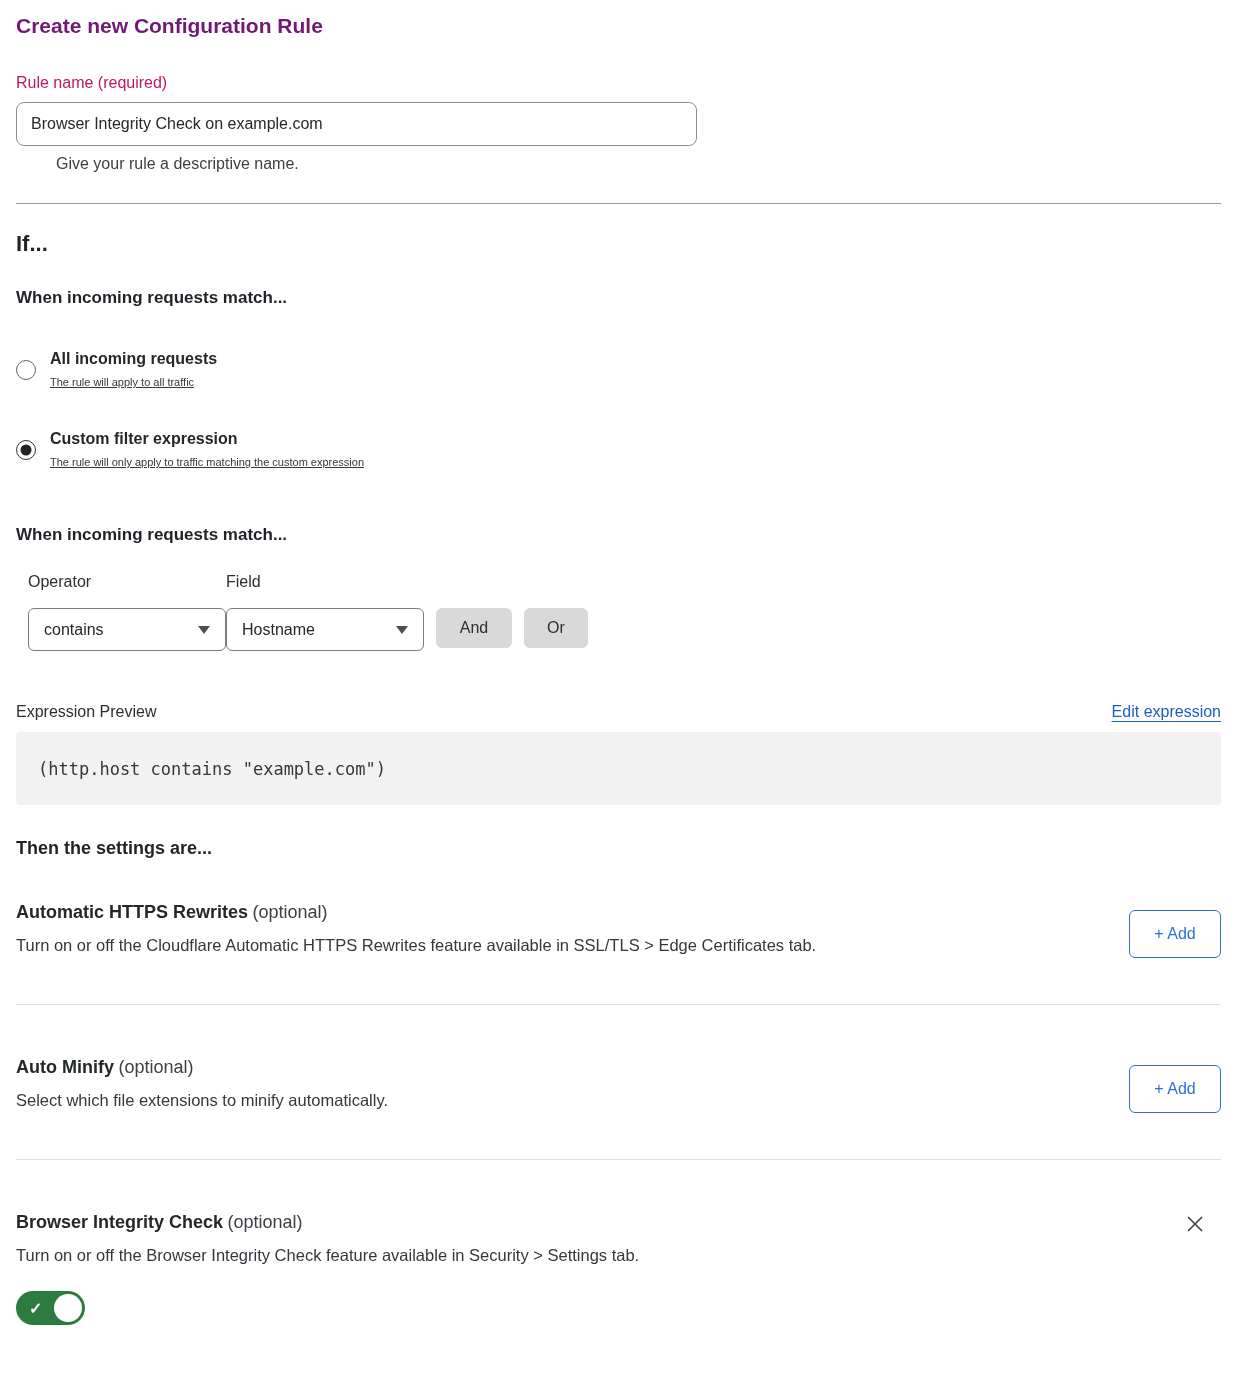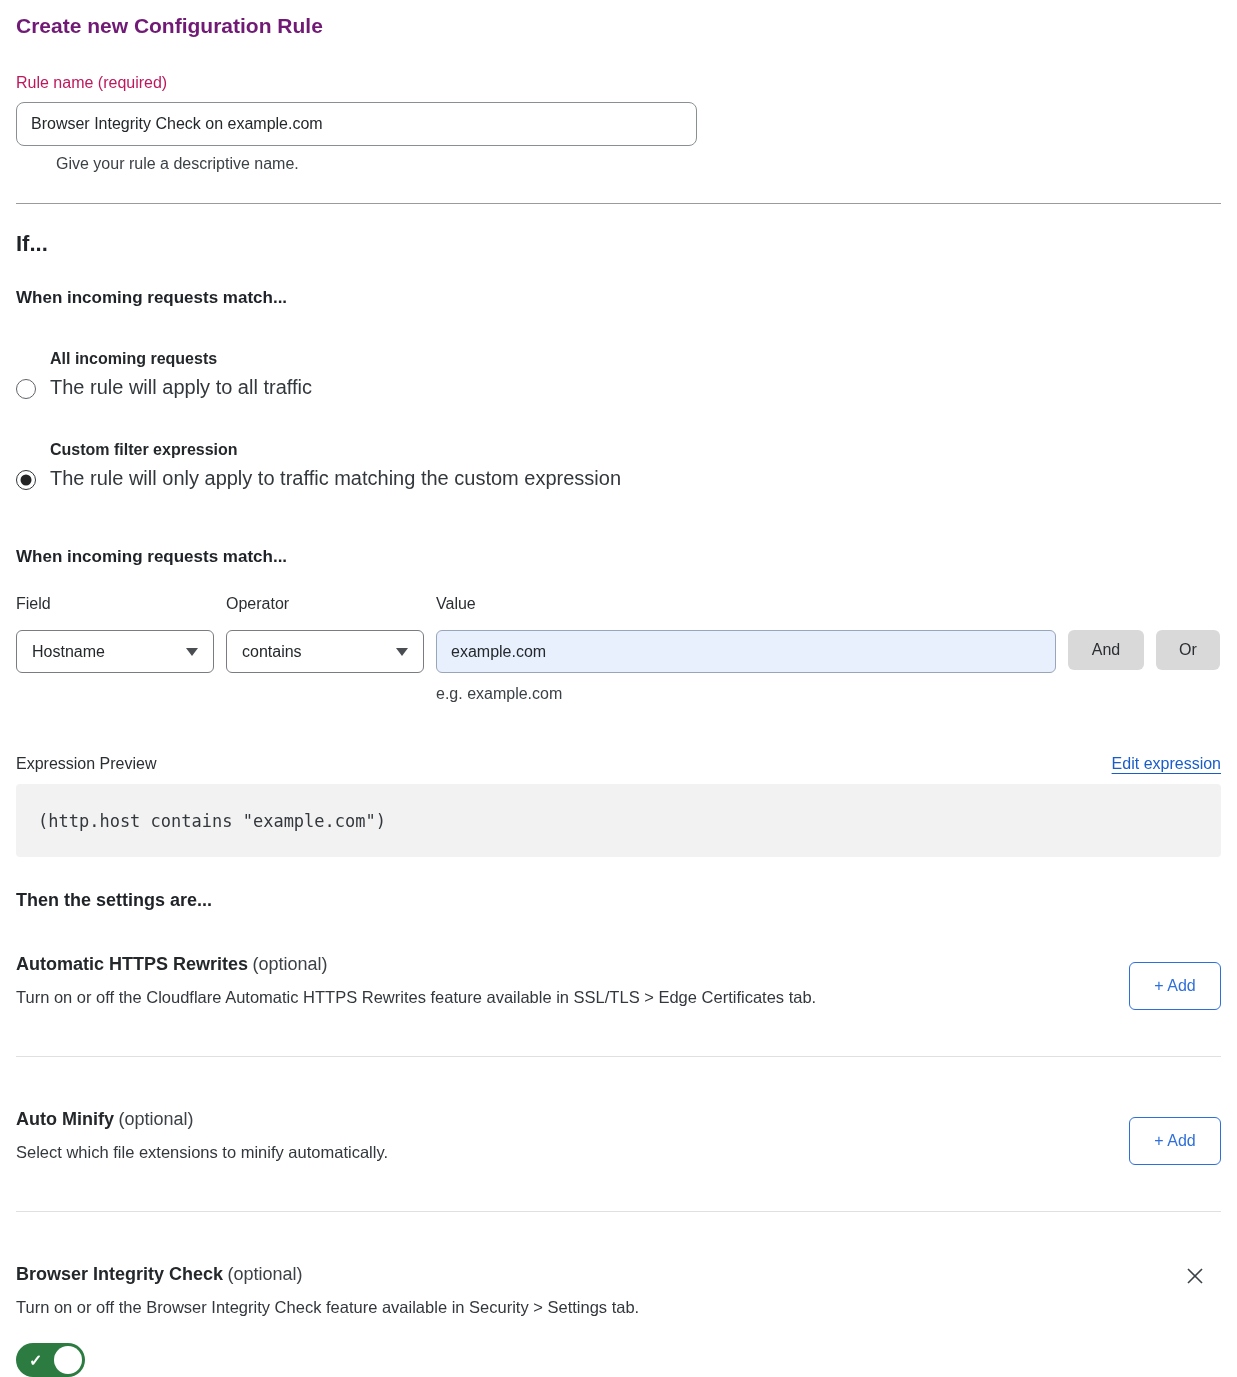--- a/index.html
+++ b/index.html
@@ -53,21 +53,21 @@
     color: #1f2328;
   }
   .match-heading {
     margin-top: 31px;
     font-size: 17px;
     font-weight: 700;
     color: #1f2328;
   }
   .radio-option {
     display: flex;
-    align-items: flex-end;
+    align-items: center;
     gap: 14px;
     margin-top: 42px;
     cursor: pointer;
   }
   .radio-circle {
     flex: 0 0 auto;
     width: 20px;
     height: 20px;
     border: 1.5px solid #5f6368;
     border-radius: 50%;
@@ -80,21 +80,21 @@
     content: "";
     position: absolute;
     left: 50%; top: 50%;
     width: 11px; height: 11px;
     transform: translate(-50%, -50%);
     border-radius: 50%;
     background: #232323;
   }
   .radio-texts { display: flex; flex-direction: column; gap: 8px; }
   .radio-label { font-size: 16px; font-weight: 700; color: #24282b; }
-  .radio-desc { font-size: 20px; color: #33383d; }
+  .radio-desc { font-size: 11px; color: #33383d; text-decoration: underline; }
   .match-heading.second { margin-top: 57px; }
 
   .builder-row {
     margin-top: 28px;
     display: flex;
     align-items: flex-start;
   }
   .builder-col { display: flex; flex-direction: column; }
   .builder-col .col-label { font-size: 16px; color: #2b2f33; margin-bottom: 17px; }
   .select-box {
@@ -270,38 +270,33 @@
   <span class="radio-circle checked"></span>
   <span class="radio-texts">
     <span class="radio-label">Custom filter expression</span>
     <span class="radio-desc">The rule will only apply to traffic matching the custom expression</span>
   </span>
 </div>
 
 <h3 class="match-heading second">When incoming requests match...</h3>
 
 <div class="builder-row">
+  <div class="builder-col col-operator">
+    <span class="col-label">Operator</span>
+    <div class="select-box">
+      <span>contains</span>
+      <span class="caret-down"></span>
+    </div>
+  </div>
   <div class="builder-col">
     <span class="col-label">Field</span>
     <div class="select-box">
       <span>Hostname</span>
       <span class="caret-down"></span>
     </div>
-  </div>
-  <div class="builder-col col-operator">
-    <span class="col-label">Operator</span>
-    <div class="select-box">
-      <span>contains</span>
-      <span class="caret-down"></span>
-    </div>
-  </div>
-  <div class="builder-col col-value">
-    <span class="col-label">Value</span>
-    <input class="value-input" type="text" value="example.com" style="">
-    <span class="value-hint">e.g. example.com</span>
   </div>
   <button class="connector-btn and-btn">And</button>
   <button class="connector-btn or-btn">Or</button>
 </div>
 
 <div class="preview-row">
   <span class="preview-label">Expression Preview</span>
   <a class="edit-link">Edit expression</a>
 </div>
 <div class="code-box">

